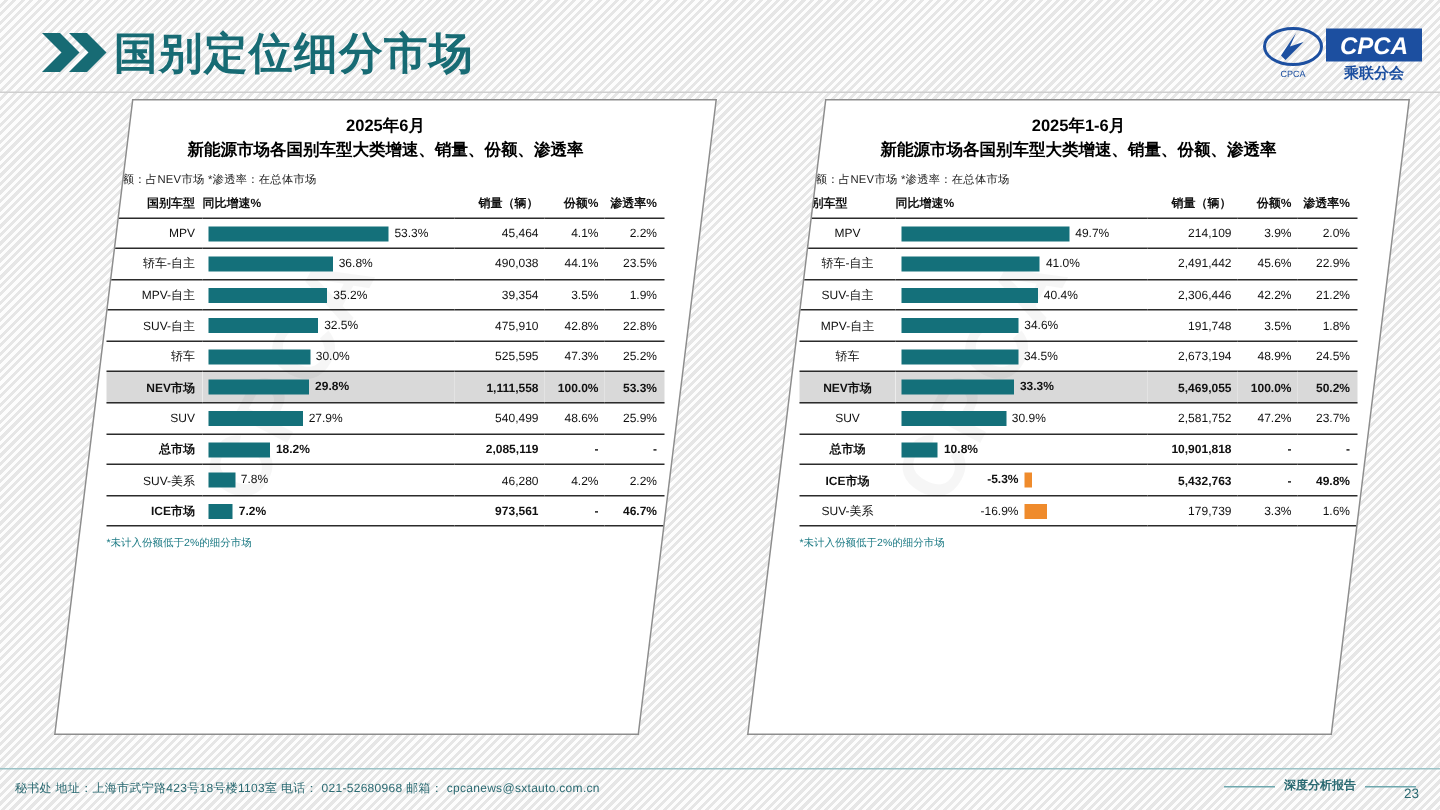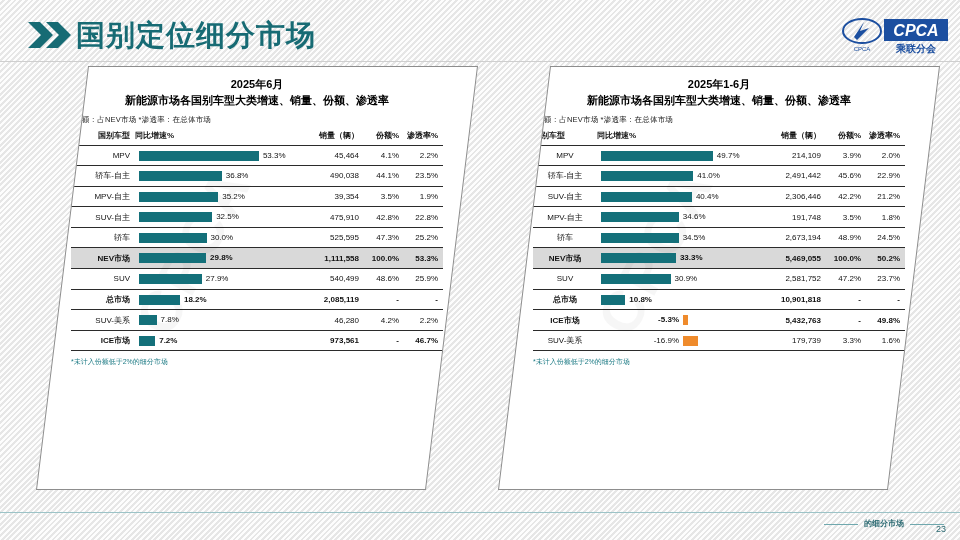--- a/index.html
+++ b/index.html
@@ -526,16 +526,17 @@
               <td class="c-share">3.3%</td>
               <td class="c-pen">1.6%</td>
             </tr>
           </tbody>
       </table>
       <div class="foot-note">*未计入份额低于2%的细分市场</div>
     </div>
   </div>
 
   <div id="footer-rule"></div>
-  <div id="footer-brand">的细分市场</div>
+  <div id="footer-text">秘书处  地址：上海市武宁路423号18号楼1103室  电话： 021-52680968   邮箱： cpcanews@sxtauto.com.cn</div>
+  <div id="footer-brand">深度分析报告</div>
   <div id="page-num">23</div>
 
 </div>
 
 </body></html>

